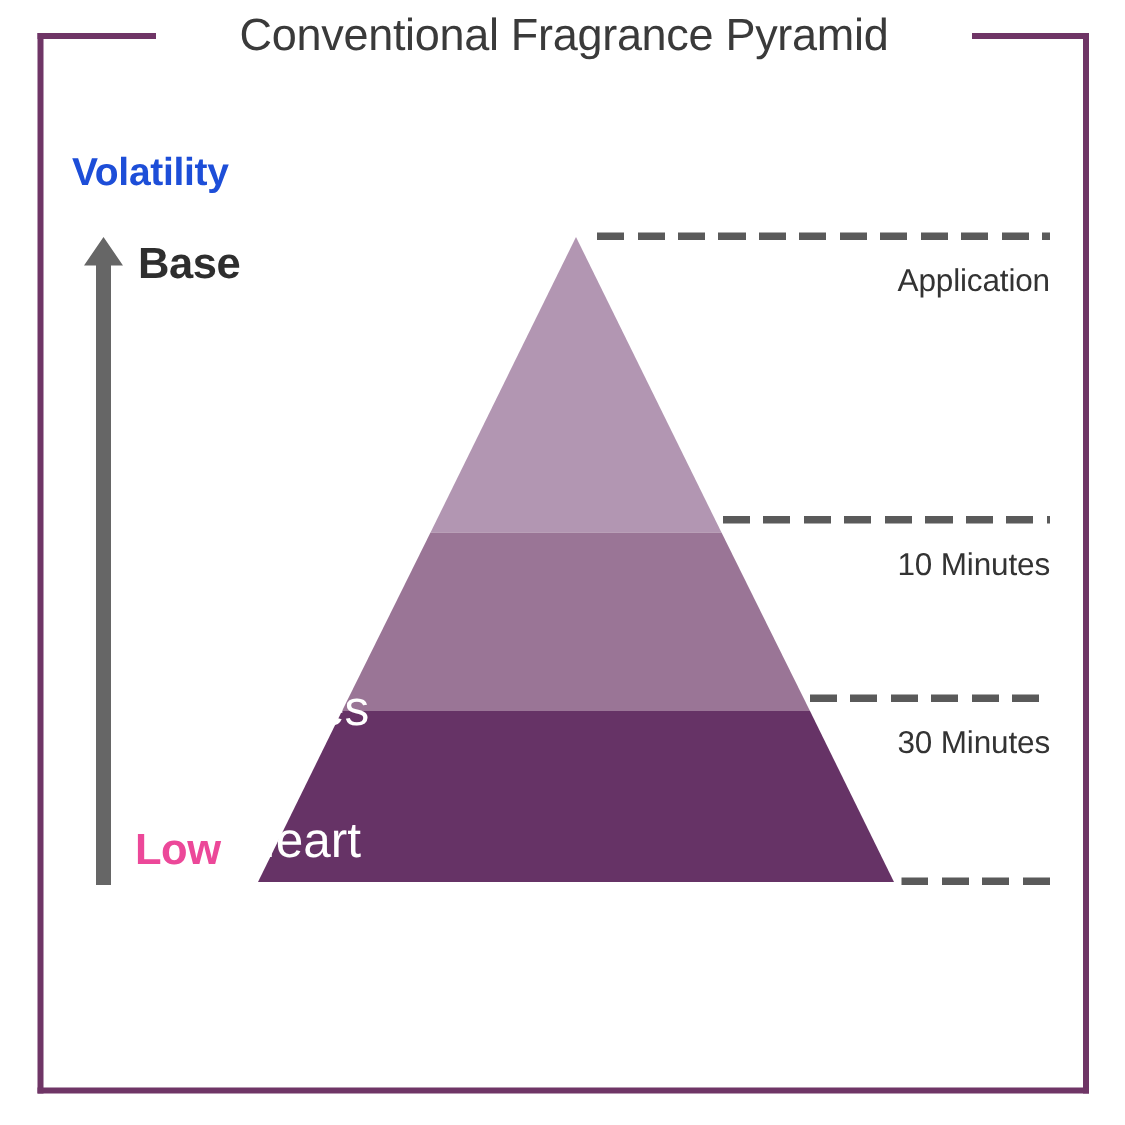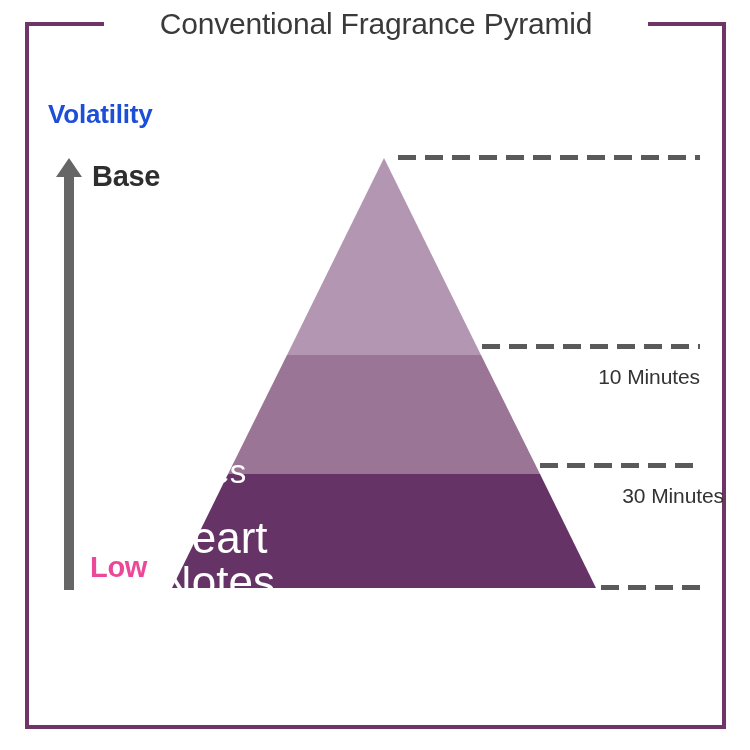--- a/index.html
+++ b/index.html
@@ -88,21 +88,21 @@
   }
   .tier-text {
     position: absolute;
     width: 100%;
     text-align: left;
     color: #ffffff;
     font-weight: 400;
     pointer-events: none;
   }
   #tier-text-0 { top: 256px; font-size: 33px; line-height: 44px; }
-  #tier-text-1 { top: 366px; font-size: 44px; line-height: 44px; }
+  #tier-text-1 { top: 388px; font-size: 33px; line-height: 44px; }
   #tier-text-2 { top: 473px; font-size: 40px; line-height: 56px; }
 
   
   .marker-line {
     position: absolute;
     height: 5px;
     background-image: repeating-linear-gradient(
       to right,
       #5a5a5a 0px, #5a5a5a 18px,
       rgba(0,0,0,0) 18px, rgba(0,0,0,0) 27px
@@ -155,22 +155,23 @@
       <div>Heart</div>
       <div>Notes</div>
     </div>
     <div class="tier-text" id="tier-text-2">
       <div>Base</div>
       <div>Notes</div>
     </div>
   </div>
 
   <div class="marker-line" style="left:398px; top:155px; width:302px;"></div>
+  <div class="marker-label" style="left:440px; top:176px; width:260px;">Application</div>
 
   <div class="marker-line" style="left:482px; top:344px; width:218px;"></div>
   <div class="marker-label" style="left:440px; top:365px; width:260px;">10 Minutes</div>
 
   <div class="marker-line" style="left:540px; top:463px; width:160px;"></div>
-  <div class="marker-label" style="left:464px; top:484px; width:260px;">30 Minutes</div>
+  <div class="marker-label" style="left:440px; top:484px; width:260px;">30 Minutes</div>
 
   <div class="marker-line" style="left:601px; top:585px; width:99px;"></div>
 
 </div>
 
 </body></html>

